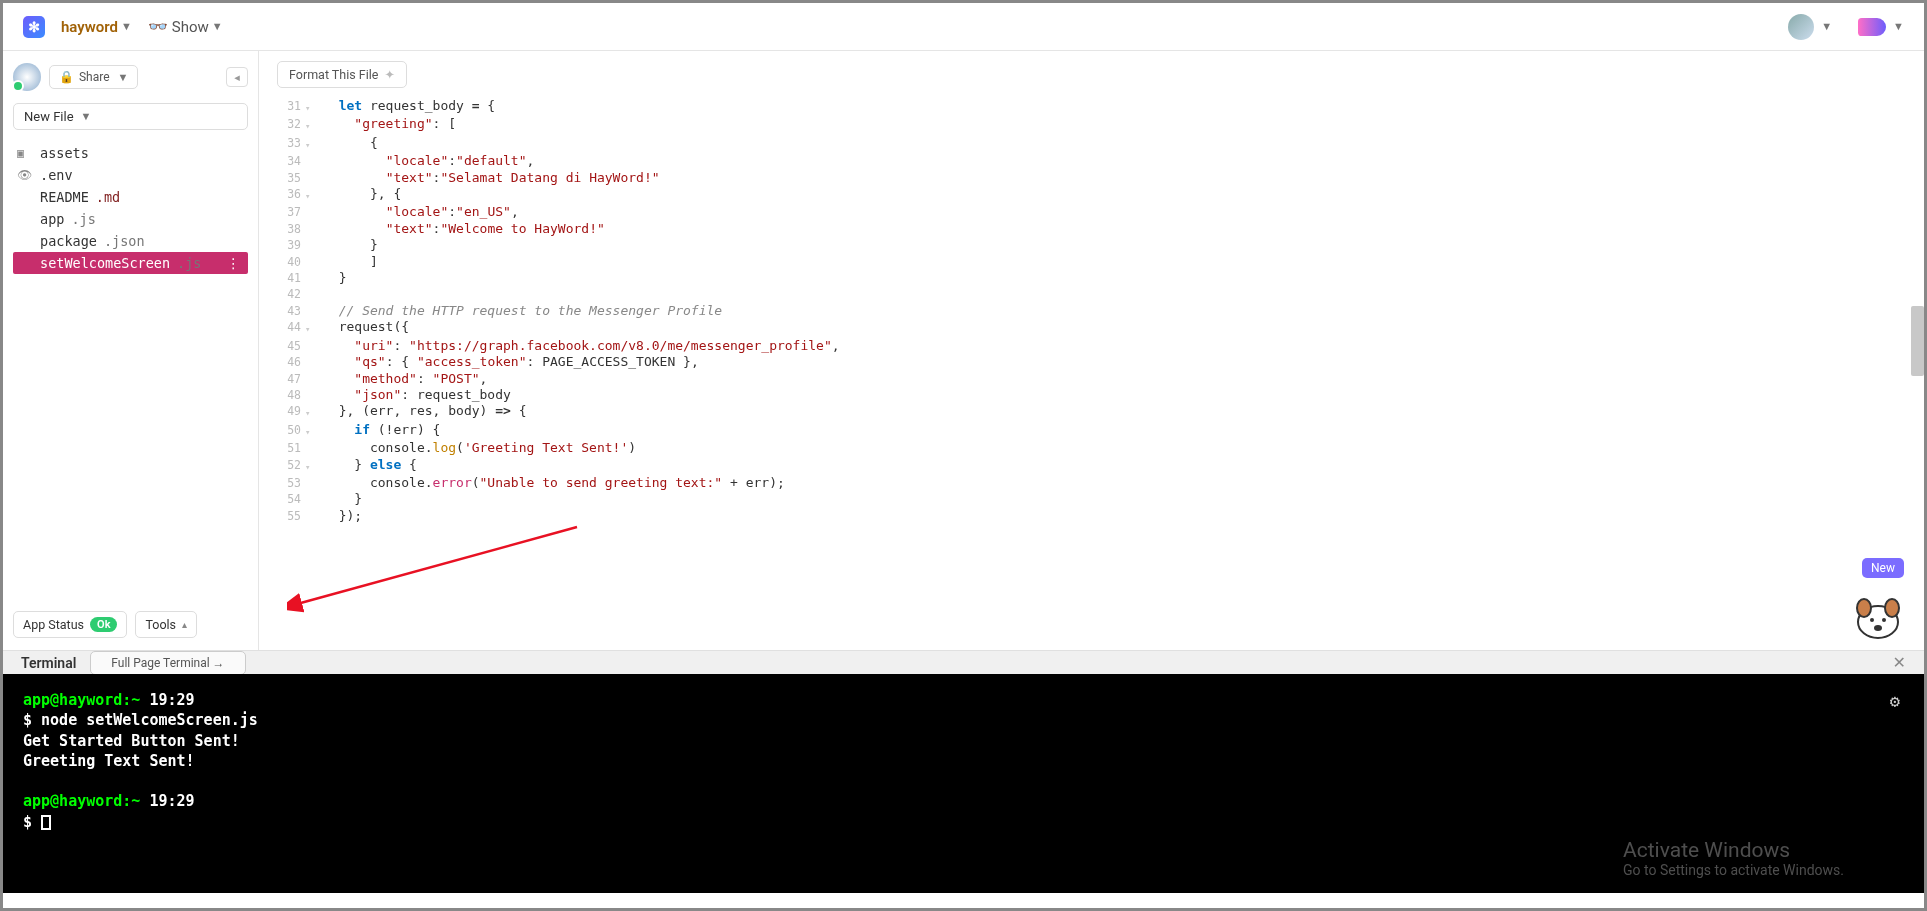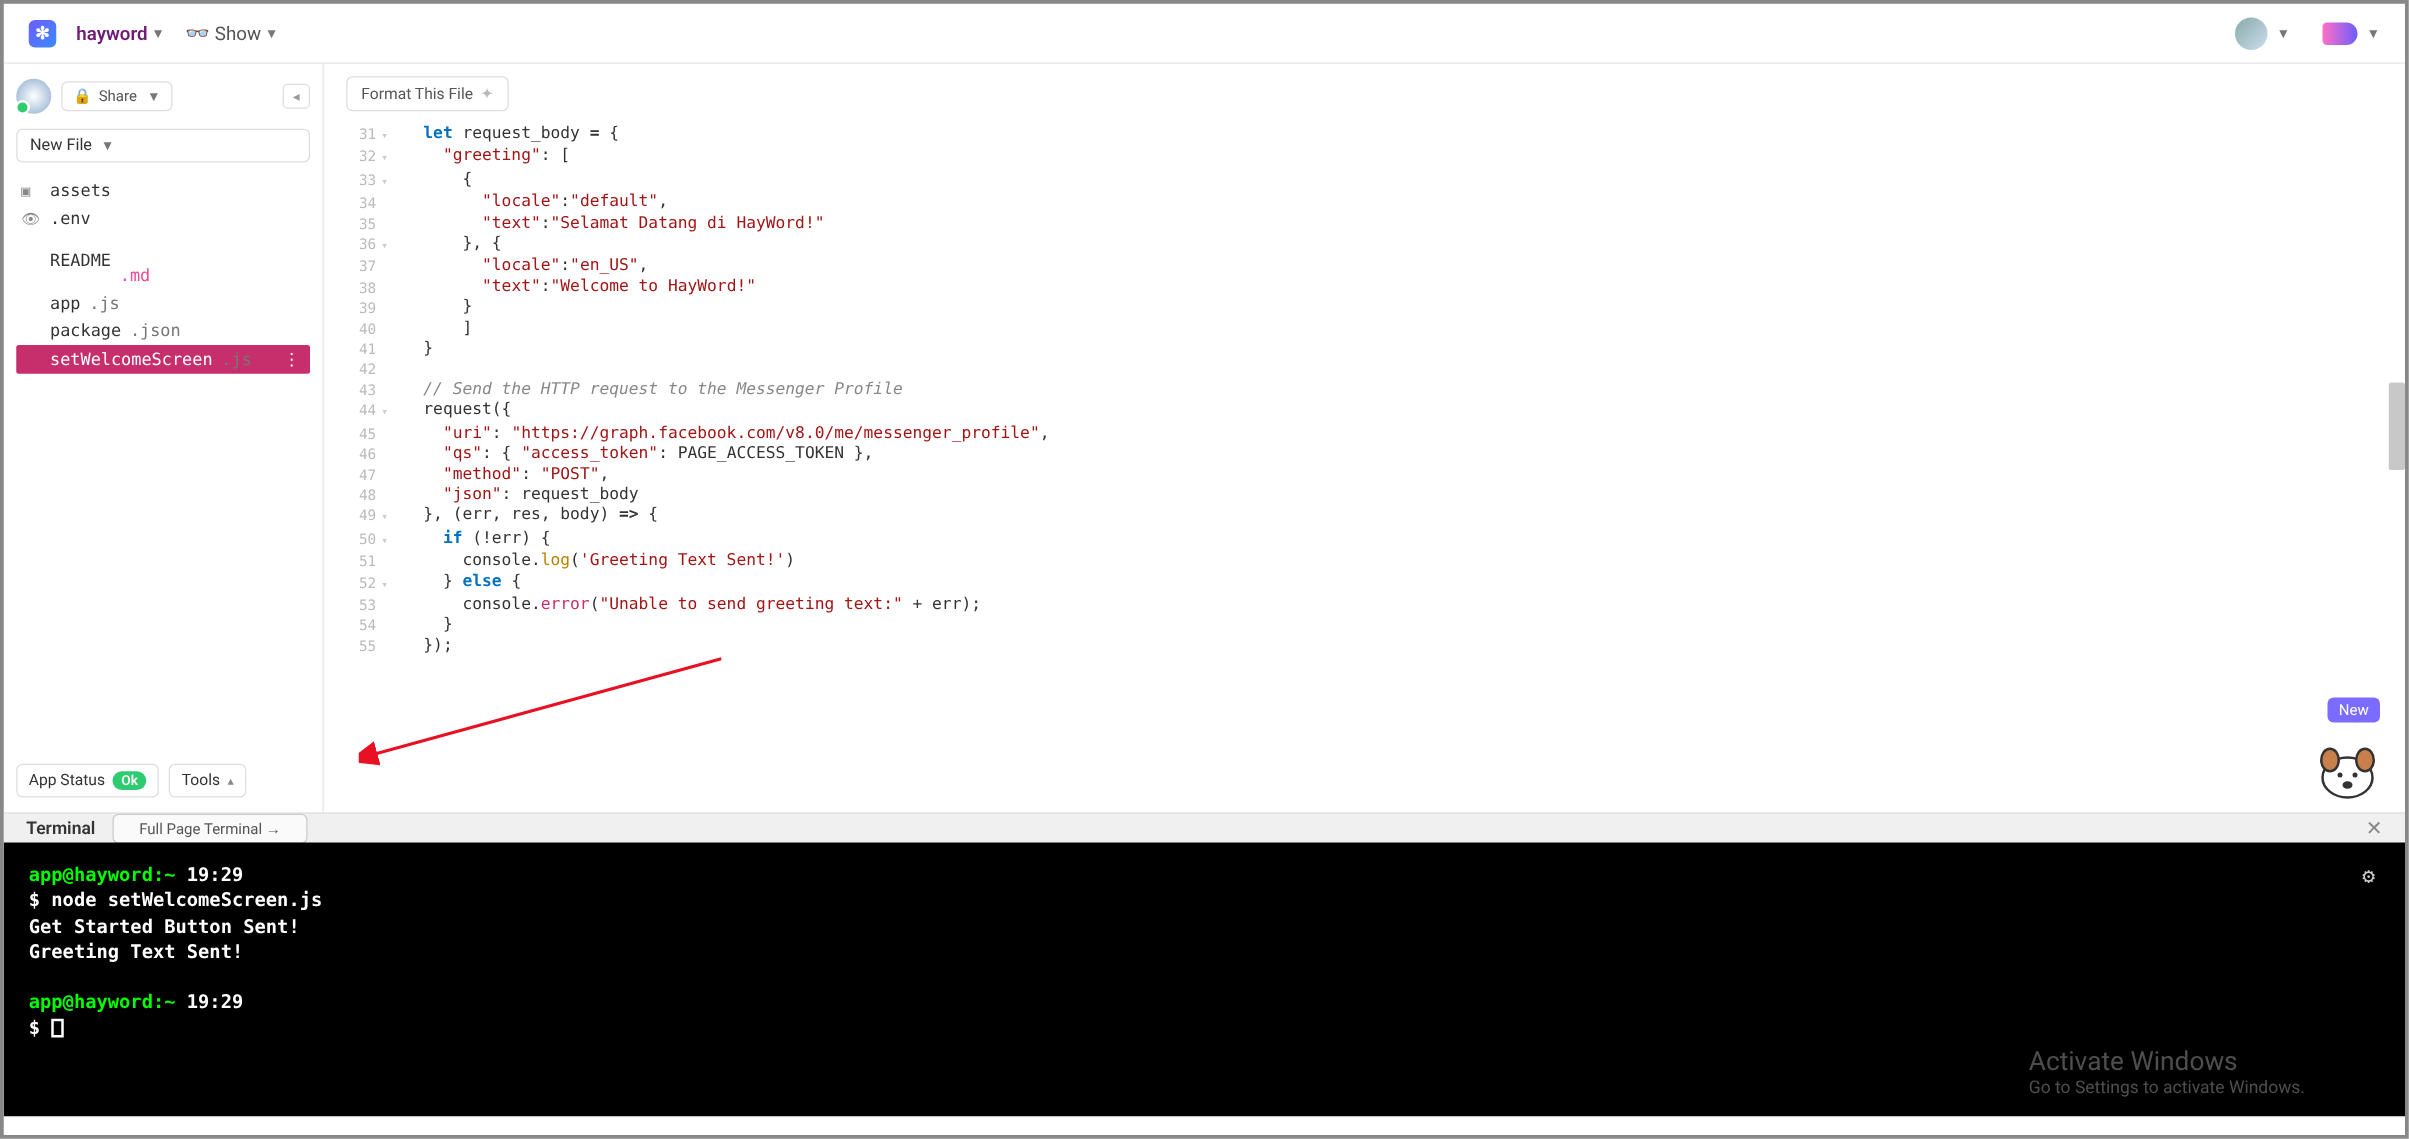--- a/index.html
+++ b/index.html
@@ -22,21 +22,21 @@
   padding: 0 20px;
   gap: 16px;
 }
 .logo-box {
   width: 22px; height: 22px;
   background: linear-gradient(135deg,#6d5dfc,#3a8bff);
   border-radius: 5px;
   display:flex;align-items:center;justify-content:center;
   color:#fff;font-weight:bold;font-size:14px;
 }
-.project-name { font-weight: 600; font-size: 15px; color:#701a75; }
+.project-name { font-weight: 600; font-size: 15px; color:#a16207; }
 .chev { color:#777; font-size:11px; margin-left:3px; }
 .sunglasses { font-size:16px; margin-right:4px; }
 .show-btn { font-size:15px; color:#555; display:flex;align-items:center; }
 .search-box {
   flex: 0 0 490px;
   height: 30px;
   border: 1px solid #ddd;
   border-radius: 5px;
   display: flex;
   align-items: center;
@@ -80,21 +80,21 @@
   display:flex;align-items:center;gap:5px;font-size:12px;color:#555;
 }
 .lock-icon{color:#d4a017;}
 .collapse-btn{margin-left:auto;border:1px solid #ddd;border-radius:4px;width:22px;height:20px;display:flex;align-items:center;justify-content:center;color:#999;font-size:11px;}
 .newfile-btn{border:1px solid #ddd;border-radius:5px;padding:5px 10px;font-size:13px;display:inline-flex;align-items:center;gap:4px;margin-bottom:12px;}
 .file-list{flex:1;}
 .file-item{display:flex;align-items:center;gap:7px;padding:3px 4px;font-size:13.5px;font-family:Consolas,monospace;}
 .file-item.active{background:#c72e6c;color:#fff;border-radius:2px;}
 .file-item.active .dots{color:#fff;}
 .file-icon{width:16px;color:#888;font-size:12px;}
-.file-ext-md{color:#ec4899;margin-top:24px;}
+.file-ext-md{color:#7f1d1d;}
 .file-ext-js{color:#777;}
 .file-ext-json{color:#777;}
 .dots{margin-left:auto;color:#888;padding-right:4px;}
 .sb-bottom{display:flex;gap:8px;padding-top:8px;}
 .status-pill{border:1px solid #ddd;border-radius:5px;padding:5px 9px;display:flex;align-items:center;gap:6px;font-size:12.5px;}
 .ok-badge{background:#2ecc71;color:#fff;border-radius:9px;padding:1px 7px;font-size:11px;font-weight:600;}
 .editor{flex:1;display:flex;flex-direction:column;position:relative;}
 .editor-toolbar{padding:10px 18px;}
 .format-btn{border:1px solid #ddd;border-radius:5px;padding:5px 11px;font-size:12.5px;color:#555;display:inline-flex;align-items:center;gap:6px;}
 .sparkle{color:#bbb;}

